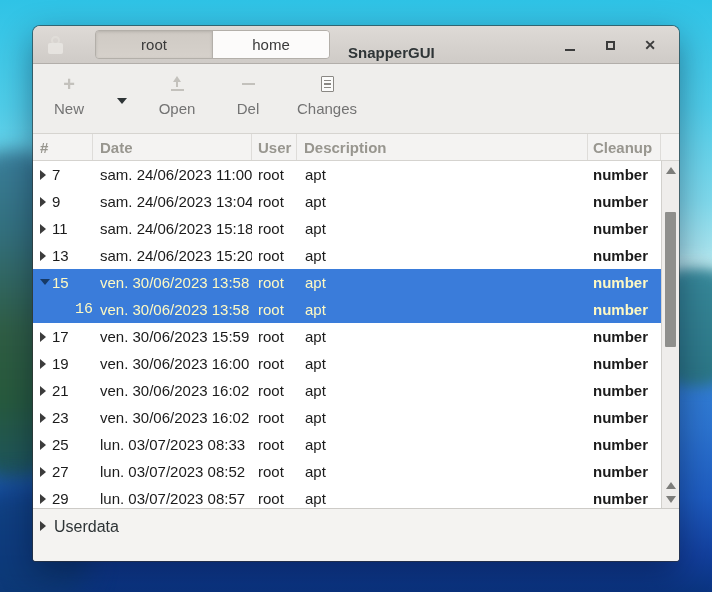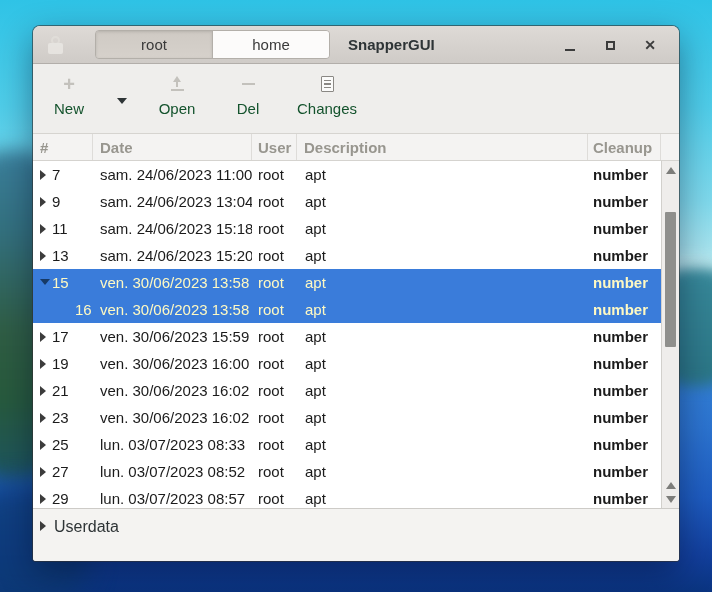--- a/index.html
+++ b/index.html
@@ -38,37 +38,37 @@
     background:#eceae6; border-radius:2px; }
   .app-icon .lock-ring { position:absolute; left:3px; top:0; width:9px; height:9px;
     border:2px solid #e3e0db; border-radius:50%; }
   .tab-group { position:absolute; left:62px; top:4px; width:235px; height:29px;
     display:flex; border:1px solid #b3afa9; border-radius:4px; overflow:hidden; }
   .tab { flex:1; display:flex; align-items:center; justify-content:center;
     font-size:15px; color:#3a3a3a; cursor:default; }
   .tab.active-pressed { background:linear-gradient(180deg,#cfcac4,#d6d1cb);
     box-shadow:inset 0 1px 3px rgba(0,0,0,.12); border-right:1px solid #b3afa9; }
   .tab.raised { background:#fcfbfa; }
-  .win-title { position:absolute; left:315px; top:0; line-height:38px;
+  .win-title { position:absolute; left:315px; top:8px; line-height:38px;
     font-size:15px; font-weight:bold; color:#2e3436; }
   .win-btn { position:absolute; top:7px; width:24px; height:24px;
     display:flex; align-items:center; justify-content:center; }
   .btn-min { right:97px; } .btn-max { right:57px; } .btn-close { right:17px; }
   .glyph-min { width:10px; height:2px; background:#3c3c3c; margin-top:10px; }
   .glyph-max { width:9px; height:9px; border:2px solid #3c3c3c; }
   .glyph-close { font-size:14px; font-weight:bold; color:#3c3c3c; line-height:1; }
 
   
   .toolbar { height:70px; flex:0 0 70px; background:#efeeec;
     border-bottom:1px solid #d6d4d0; display:flex; align-items:flex-start;
     padding:10px 0 0 8px; }
   .tb-btn { display:flex; flex-direction:column; align-items:center;
     justify-content:flex-start; gap:7px; }
   .tb-icon { height:20px; display:flex; align-items:center; justify-content:center; }
-  .tb-label { font-size:15px; color:#14532d; line-height:1; }
+  .tb-label { font-size:15px; color:#737373; line-height:1; }
   .icon-plus { font-size:20px; color:#c3c1bc; line-height:1; font-weight:bold; }
   .icon-minus { width:13px; height:2px; background:#c3c1bc; }
   .icon-open { position:relative; width:15px; height:16px; }
   .icon-open .arr { position:absolute; left:3.5px; top:0; width:0; height:0;
     border-left:4px solid transparent; border-right:4px solid transparent;
     border-bottom:6px solid #c3c1bc; }
   .icon-open .stem { position:absolute; left:6.5px; top:5px; width:2px; height:6px; background:#c3c1bc; }
   .icon-open .base { position:absolute; left:1px; bottom:1px; width:13px; height:2px; background:#c3c1bc; }
   .icon-doc { width:13px; height:16px; background:#fbfbfa; border:1px solid #8a8884;
     border-radius:1px; padding:2.5px 2px; display:flex; flex-direction:column; gap:2px; }
@@ -94,21 +94,21 @@
     font-size:15px; color:#1b1b1b; background:#fff; }
   .row.selected { background:#3a7cda; color:#fef9c3; }
   .cell { display:flex; align-items:center; overflow:hidden; white-space:nowrap; }
   .c-numwrap { position:relative; }
   .expander { position:absolute; left:7px; top:8.5px; width:0; height:0; }
   .expander.collapsed { border-top:5px solid transparent; border-bottom:5px solid transparent;
     border-left:6px solid #3c3c3c; }
   .expander.expanded { border-left:5px solid transparent; border-right:5px solid transparent;
     border-top:6px solid #173a66; top:10px; }
   .c-num { margin-left:19px; }
-  .row.child .c-num { margin-left:42px; }
+  .row.child .c-num { margin-left:42px;font-family:Liberation Mono, monospace; }
   .c-date { padding-left:7px; } .c-user { padding-left:6px; }
   .c-desc { padding-left:8px; } .c-clean { padding-left:5px;font-weight:bold; }
 
   
   .vscroll { position:absolute; right:0; top:0; bottom:0; width:18px;
     background:#efedeb; border-left:1px solid #d2d0cc; }
   .sb-arrow { position:absolute; left:4px; width:0; height:0; }
   .sb-up { border-left:5px solid transparent; border-right:5px solid transparent;
     border-bottom:7px solid #7d7d7a; }
   .sb-down { border-left:5px solid transparent; border-right:5px solid transparent;

